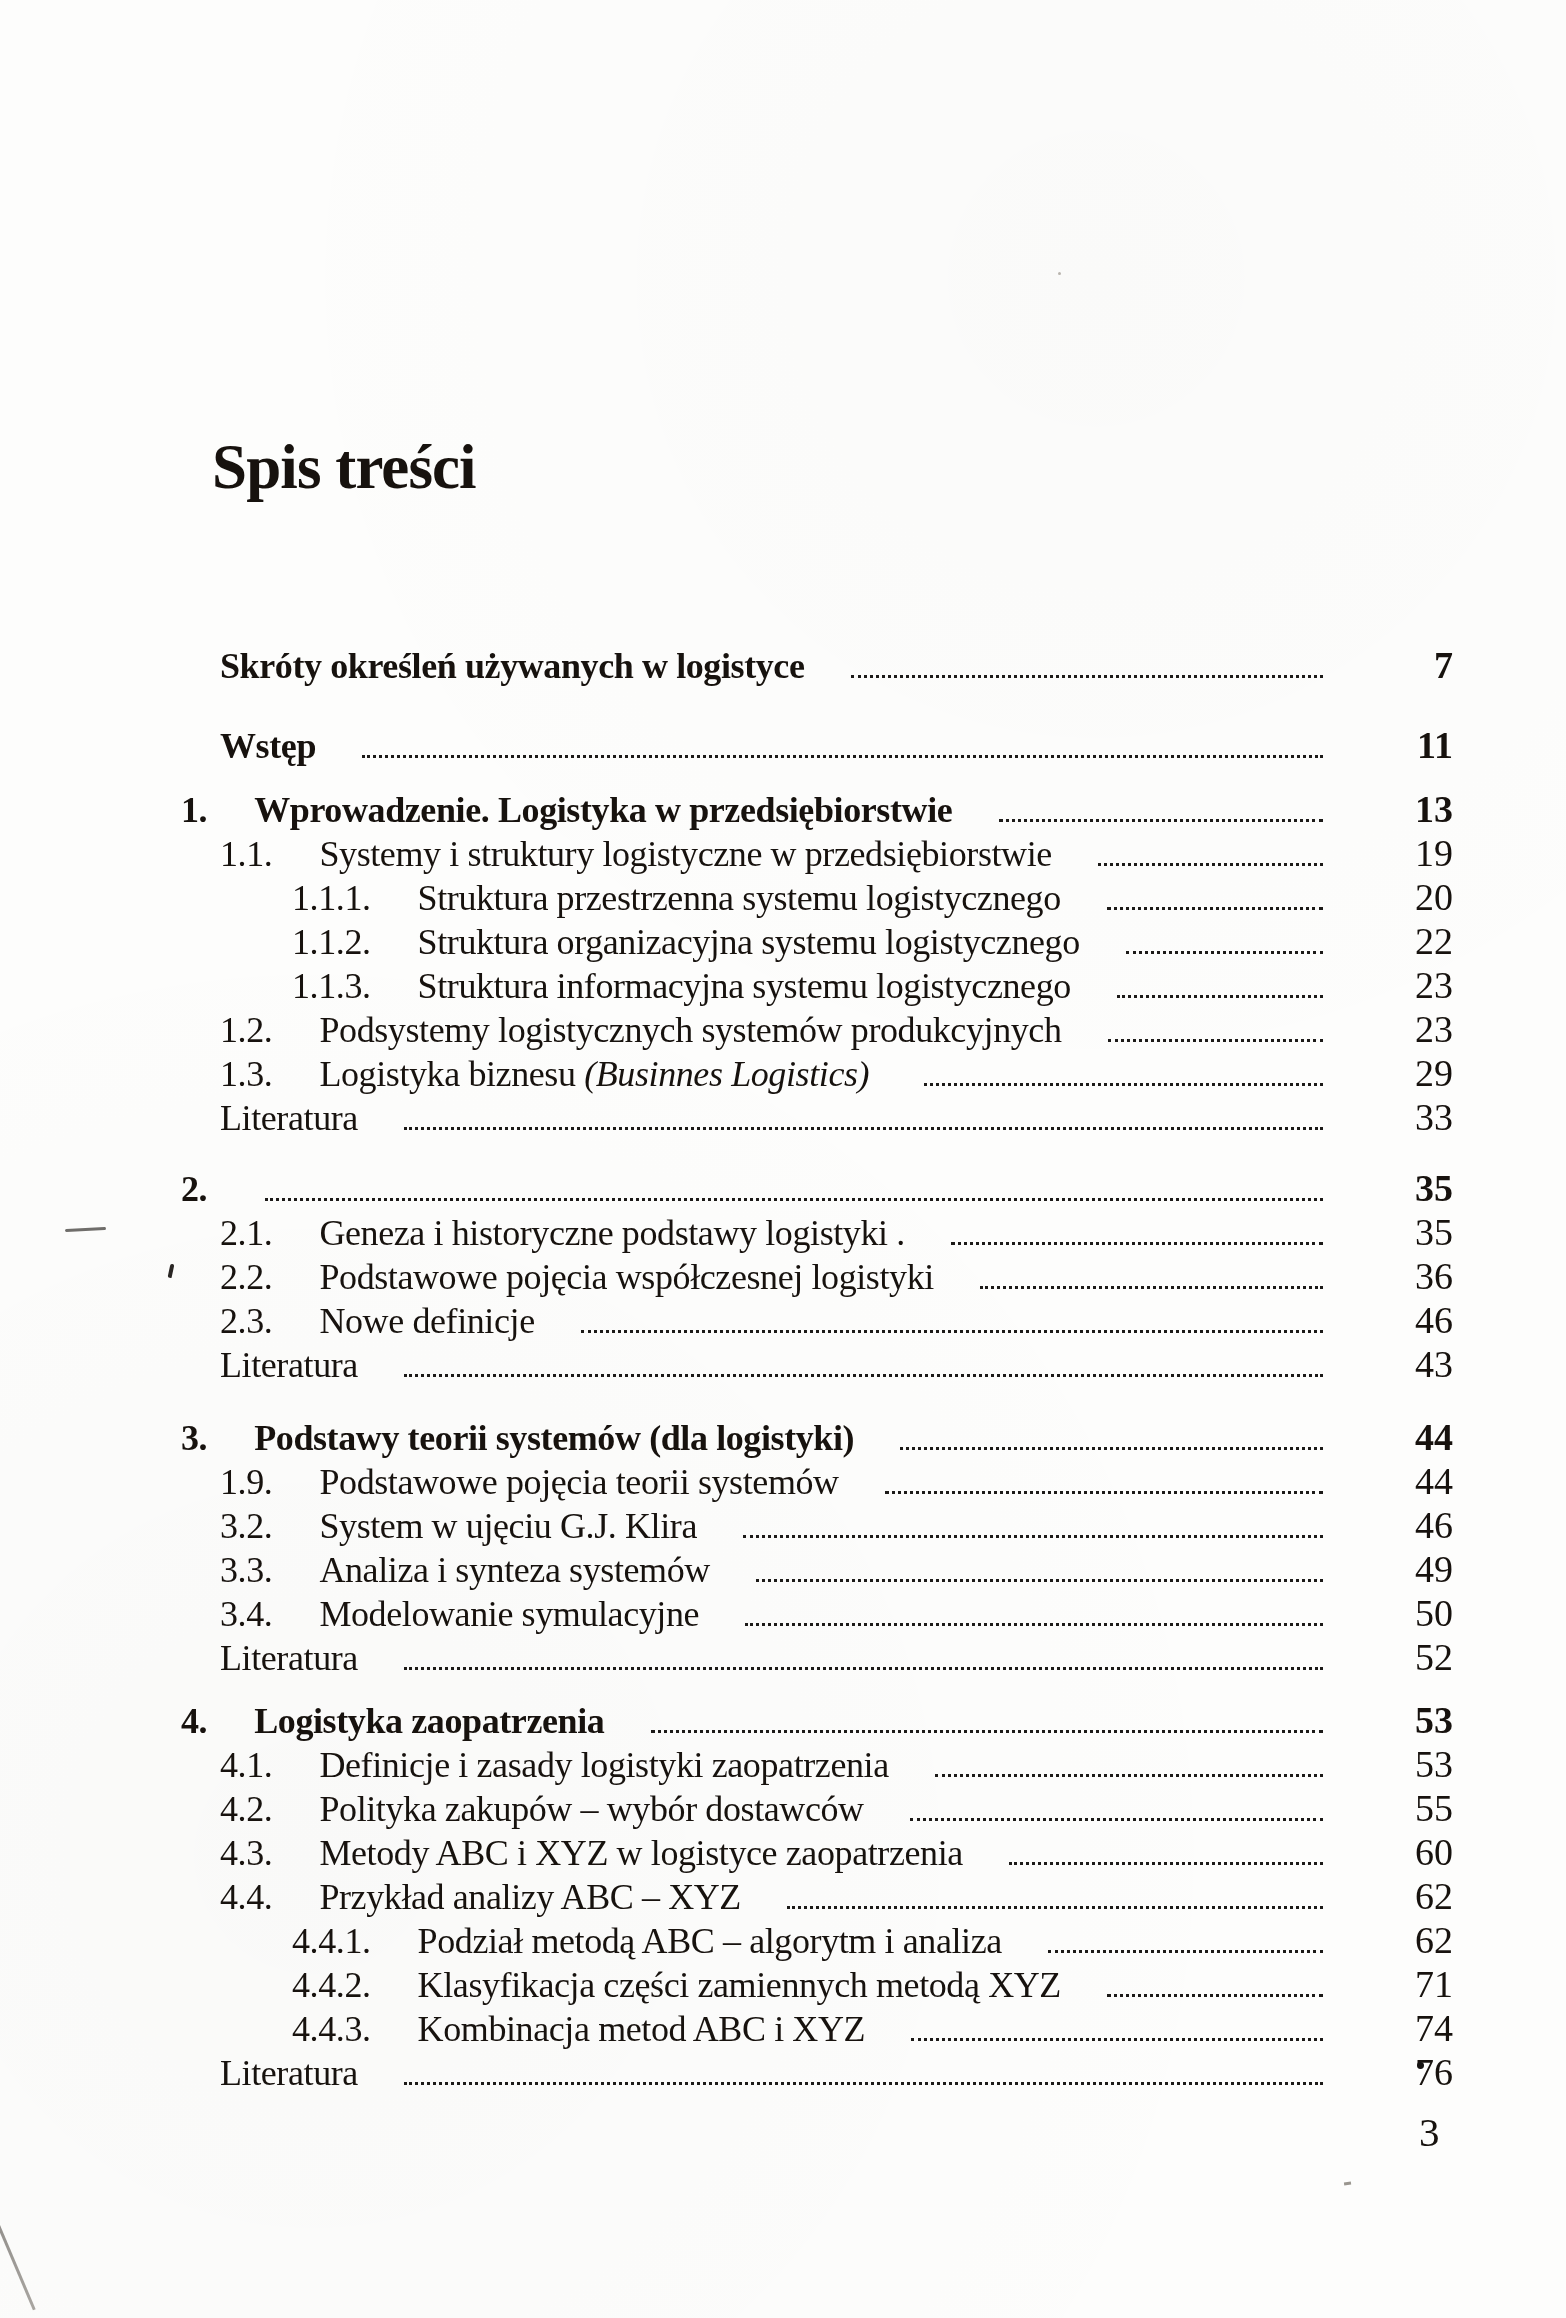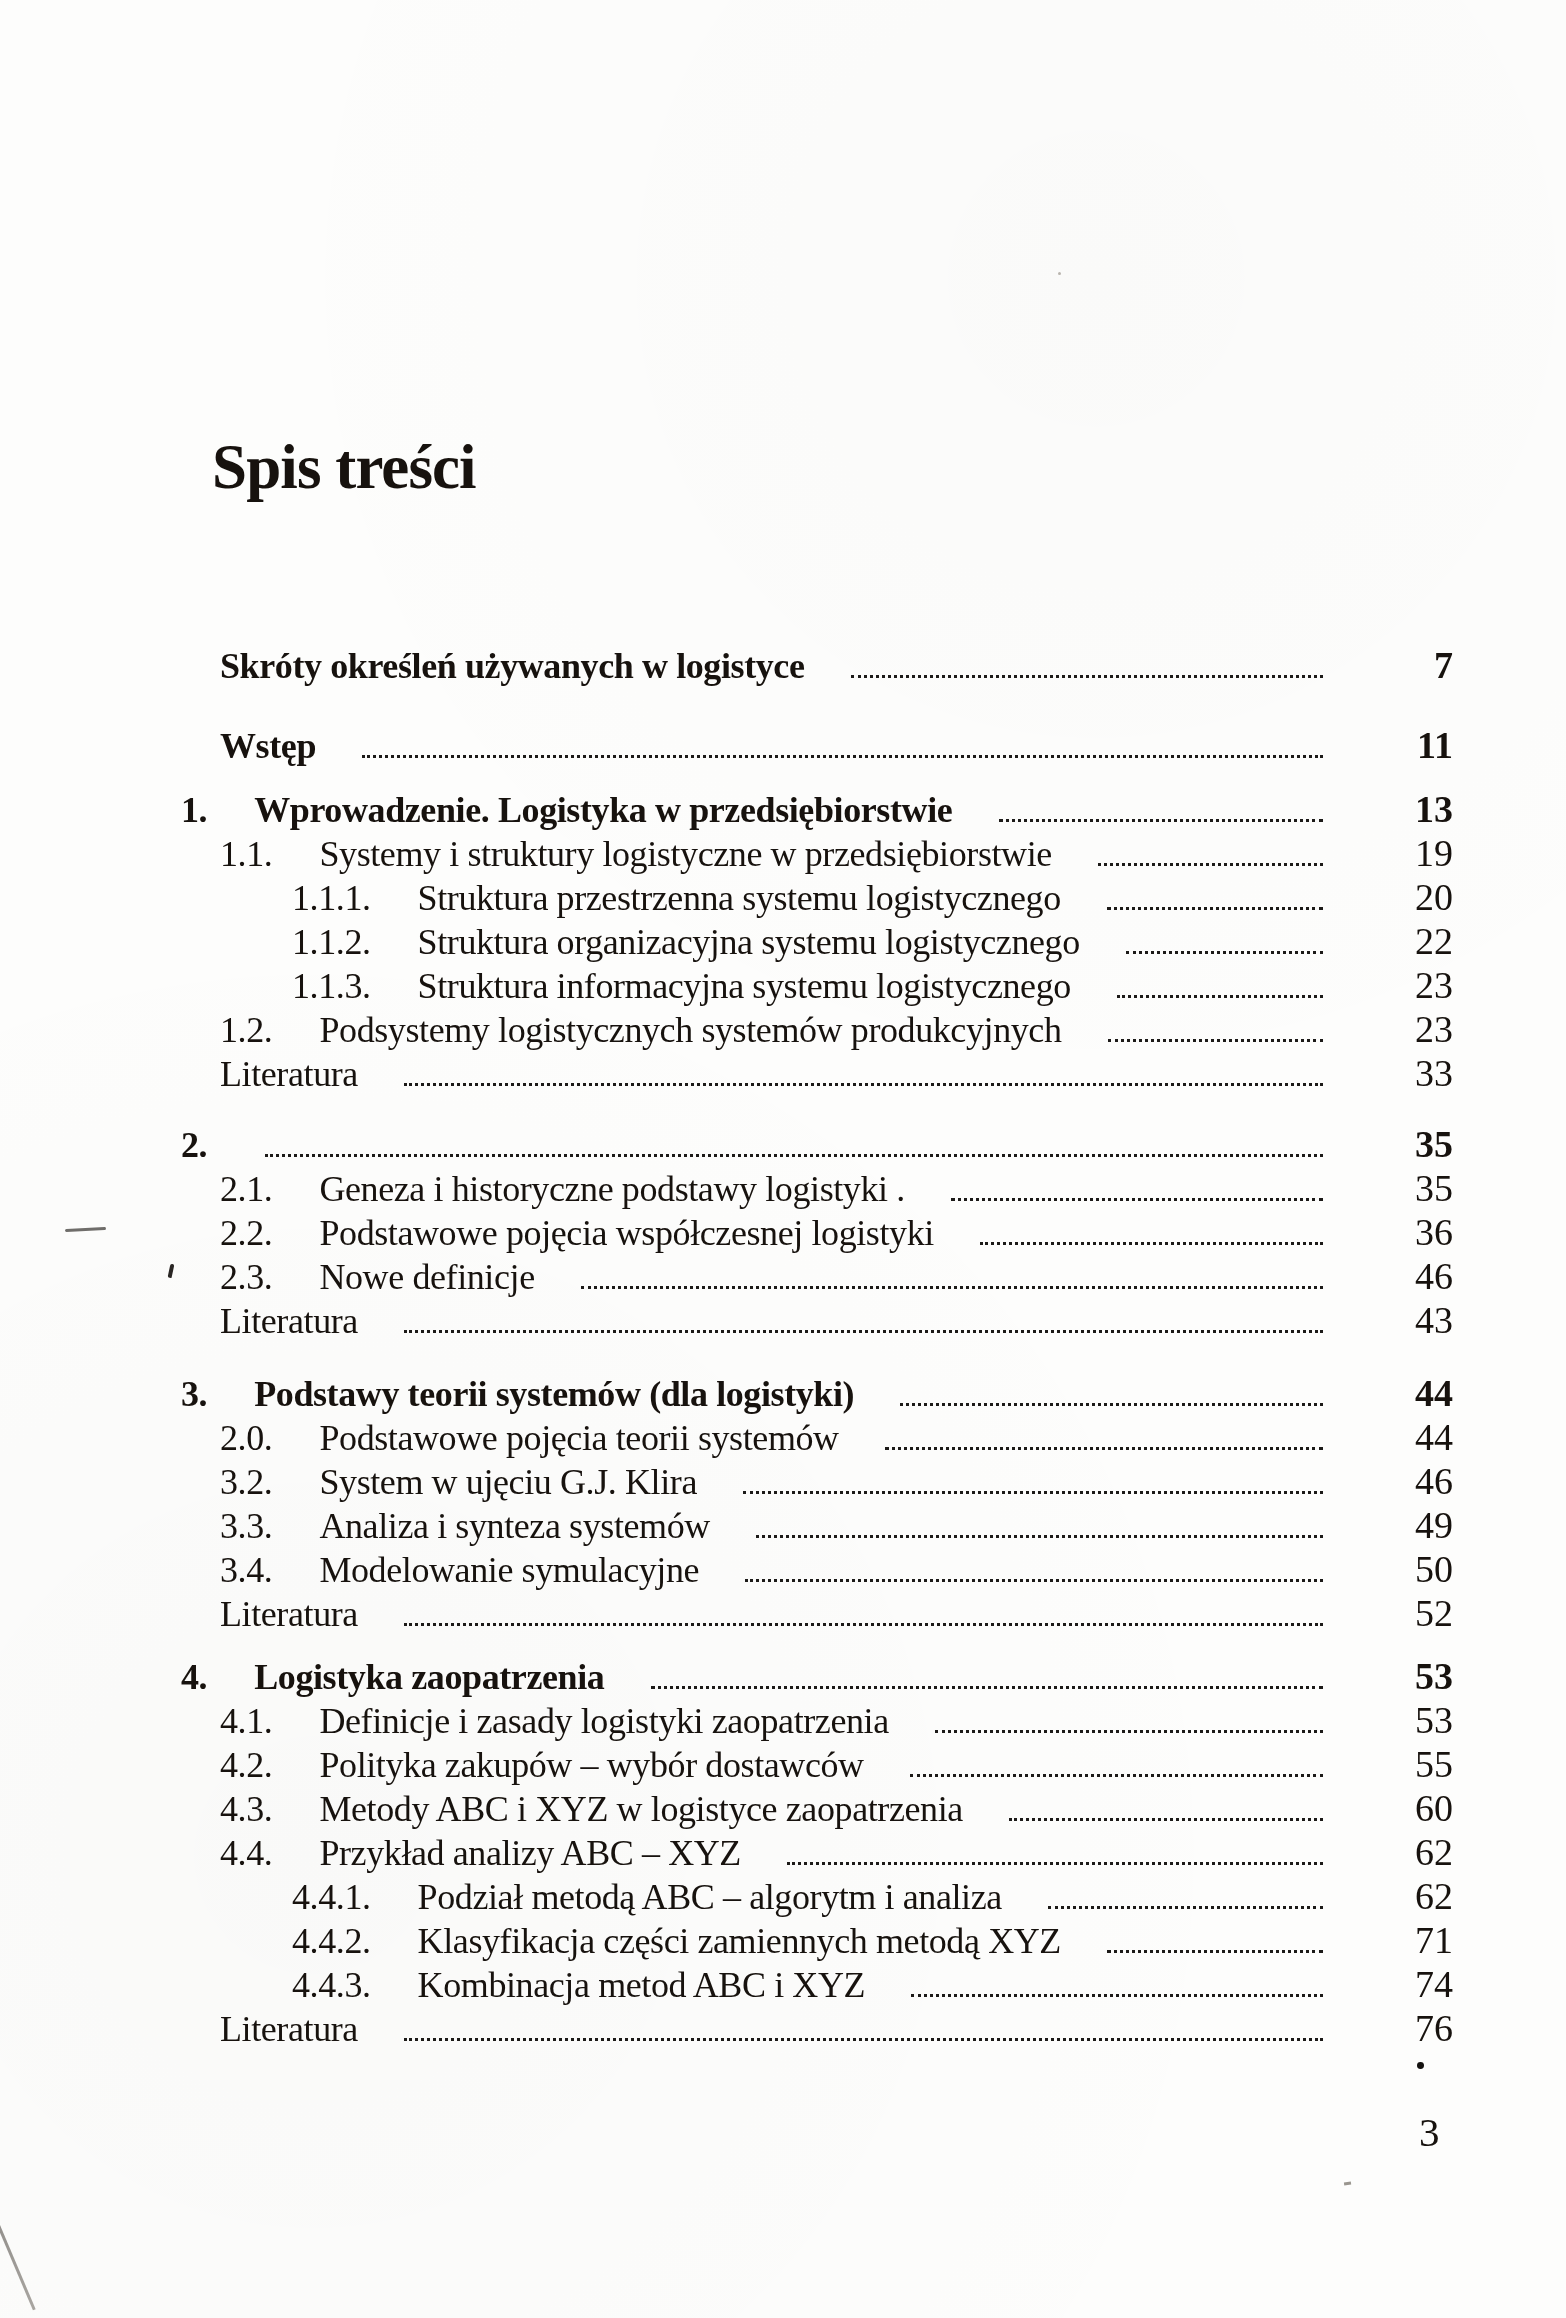--- a/index.html
+++ b/index.html
@@ -176,20 +176,26 @@
         <span class="leader"></span>
         <span class="pagenum">23</span>
       </div>
       <div class="row ind1">
         <span class="num">1.2.</span>
         <span class="title">Podsystemy logistycznych systemów produkcyjnych</span>
         <span class="leader"></span>
         <span class="pagenum">23</span>
       </div>
       <div class="row ind1">
+        <span class="num">1.3.</span>
+        <span class="title">Logistyka biznesu <i>(Businnes Logistics)</i> </span>
+        <span class="leader"></span>
+        <span class="pagenum">29</span>
+      </div>
+      <div class="row ind1">
         <span class="title">Literatura</span>
         <span class="leader"></span>
         <span class="pagenum">33</span>
       </div>
       <div class="row ind0 bold" style="margin-top: 27px;">
         <span class="num">2.</span>
         <span class="leader"></span>
         <span class="pagenum">35</span>
       </div>
       <div class="row ind1">
@@ -215,21 +221,21 @@
         <span class="leader"></span>
         <span class="pagenum">43</span>
       </div>
       <div class="row ind0 bold" style="margin-top: 29px;">
         <span class="num">3.</span>
         <span class="title">Podstawy teorii systemów (dla logistyki)</span>
         <span class="leader"></span>
         <span class="pagenum">44</span>
       </div>
       <div class="row ind1">
-        <span class="num">2.0.</span>
+        <span class="num">1.9.</span>
         <span class="title">Podstawowe pojęcia teorii systemów</span>
         <span class="leader"></span>
         <span class="pagenum">44</span>
       </div>
       <div class="row ind1">
         <span class="num">3.2.</span>
         <span class="title">System w ujęciu G.J. Klira</span>
         <span class="leader"></span>
         <span class="pagenum">46</span>
       </div>

